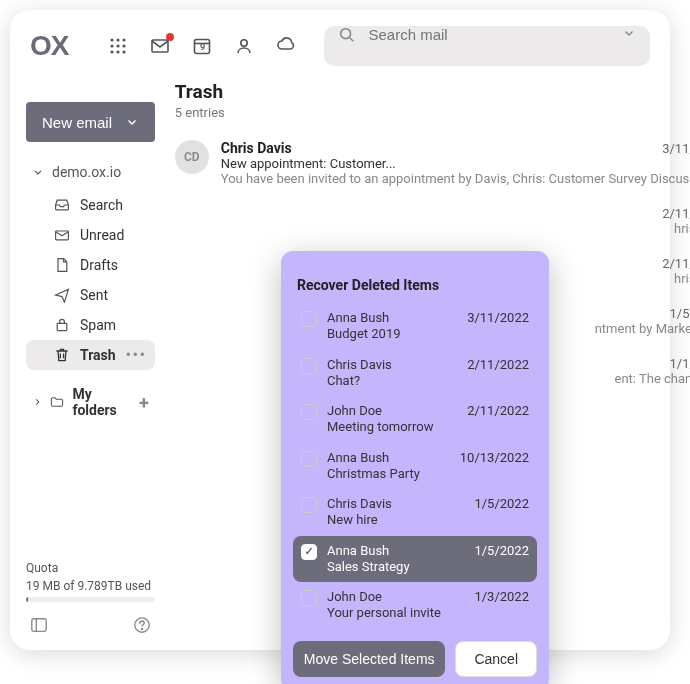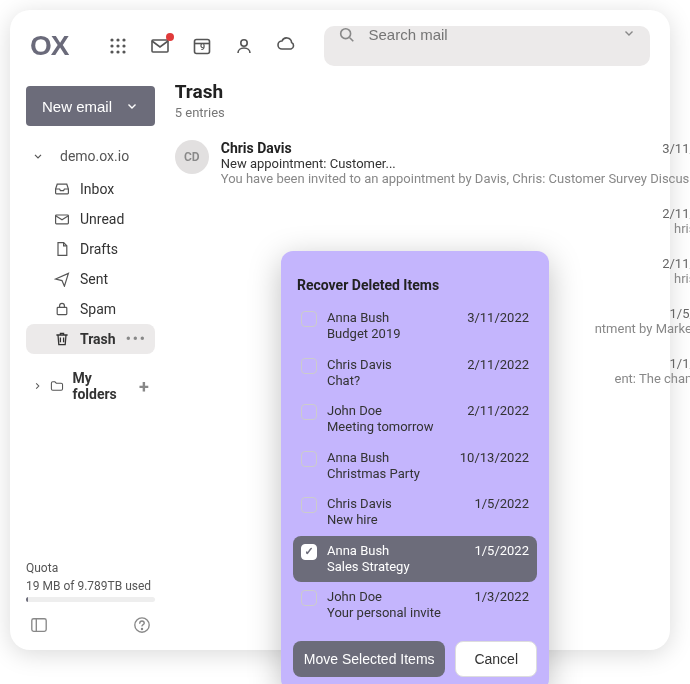--- a/index.html
+++ b/index.html
@@ -9,23 +9,23 @@
 .logo { font-weight: 900; font-size: 28px; color: #6a6a7a; letter-spacing: -1px; font-family: Arial, sans-serif; }
 .logo::before { content: "OX"; }
 .top-icons { display: flex; gap: 22px; margin-left: 30px; align-items: center; }
 .top-icon { width: 20px; height: 20px; color: #555; position: relative; cursor: pointer; }
 .notif-dot { position: absolute; top: -3px; right: -4px; width: 8px; height: 8px; background: #e03a3a; border-radius: 50%; }
 .cal-day { position: absolute; top: 50%; left: 50%; transform: translate(-50%, -42%); font-size: 9px; font-weight: 600; color: #555; }
 .search { flex: 1; margin-left: 18px; background: #eceaea; border-radius: 10px; height: 40px; display: flex; align-items: flex-start; padding: 0 14px; color: #888; gap: 12px; }
 .search input { flex: 1; border: none; background: transparent; font-size: 15px; color: #555; outline: none; }
 .main { display: flex; height: calc(100% - 70px); }
 .sidebar { width: 235px; padding: 12px 14px 10px 16px; display: flex; flex-direction: column; }
-.new-email { background: #6c6c7a; color: #fff; border: none; border-radius: 4px; height: 40px; font-size: 15px; display: flex; align-items: center; justify-content: center; gap: 10px; cursor: pointer; margin-bottom: 18px; padding: 0 16px; }
+.new-email { background: #6c6c7a; color: #fff; border: none; border-radius: 4px; height: 40px; font-size: 15px; display: flex; align-items: center; justify-content: center; gap: 10px; cursor: pointer; margin-bottom: 18px; padding: 0 16px; margin-top: 16px; }
 .new-email .chev { margin-left: auto; }
-.acct { display: flex; align-items: center; gap: 16px; font-size: 14px; color: #555; padding: 4px 6px; margin-bottom: 6px; cursor: pointer; }
+.acct { display: flex; align-items: center; gap: 8px; font-size: 14px; color: #555; padding: 4px 6px; margin-bottom: 6px; cursor: pointer; }
 .folders { list-style: none; }
 .folder { display: flex; align-items: center; gap: 10px; padding: 7px 8px 7px 28px; font-size: 14px; color: #333; border-radius: 8px; cursor: pointer; }
 .folder.active { background: #eceaea; font-weight: 700; }
 .folder .more { margin-left: auto; color: #888; letter-spacing: 2px; }
 .myf { display: flex; align-items: center; gap: 8px; padding: 10px 6px; font-size: 14px; color: #333; margin-top: 6px; cursor: pointer; font-weight: bold; }
 .myf .plus { margin-left: auto; color: #888; font-size: 18px; }
 .spacer { flex: 1; }
 .quota { font-size: 12px; color: #555; margin-bottom: 4px; }
 .quota-bar { height: 5px; background: #eee; border-radius: 3px; overflow: hidden; }
 .quota-fill { height: 100%; width: 2px; background: #6c6c7a; }
@@ -139,21 +139,21 @@
       </div>
 
       <ul class="folders">
           <li class="folder">
             <span>
               <svg width="16" height="16" viewBox="0 0 20 20" fill="none" stroke="#555" stroke-width="1.5">
                 <path d="M2 10l2-6h12l2 6v5a1 1 0 01-1 1H3a1 1 0 01-1-1v-5z"></path>
                 <path d="M2 10h5l1 2h4l1-2h5"></path>
               </svg>
             </span>
-            <span>Inbox</span>
+            <span>Search</span>
           </li>
           <li class="folder">
             <span>
               <svg width="16" height="16" viewBox="0 0 20 20" fill="none" stroke="#555" stroke-width="1.5">
                 <rect x="2" y="5" width="16" height="11" rx="1"></rect>
                 <path d="M2 6l8 5 8-5"></path>
               </svg>
             </span>
             <span>Unread</span>
           </li>

